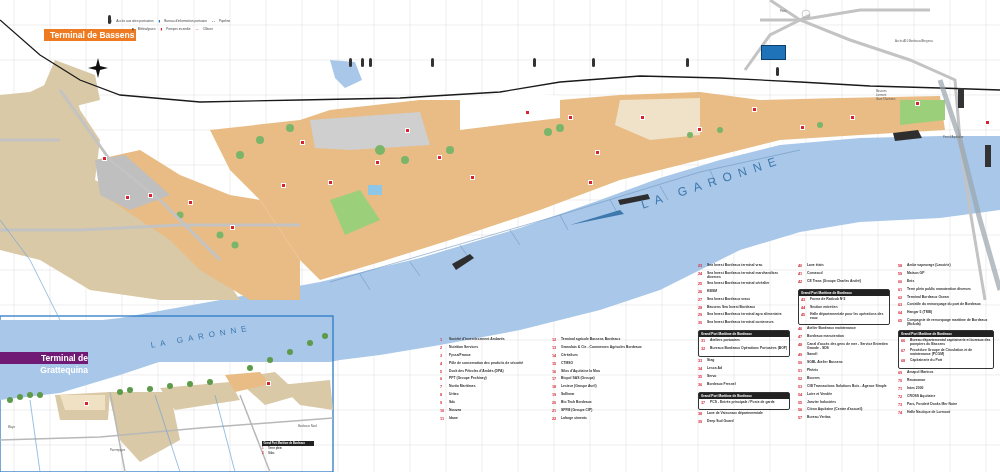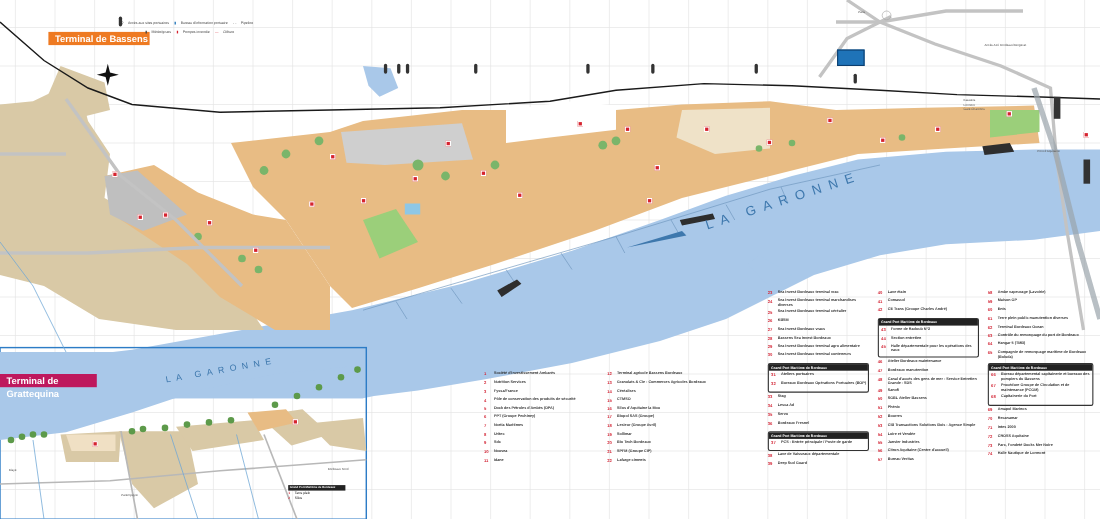--- a/index.html
+++ b/index.html
@@ -2,21 +2,21 @@
 <html><head>
 <meta charset="utf-8">
 <style>
   * { box-sizing: border-box; margin: 0; padding: 0; }
   html, body { width: 1000px; height: 472px; overflow: hidden; background: #ffffff; }
   body { font-family: "Liberation Sans", sans-serif; position: relative; }
   #stage { position: absolute; left: 0; top: 0; width: 1000px; height: 472px; }
   svg.map { position: absolute; left: 0; top: 0; }
   .title-banner { position: absolute; height: 12px; color: #fff; font-weight: bold; font-size: 8.5px; line-height: 12px; padding-left: 6px; }
   .bassens { left: 0; top: 29px; width: 92px; background: #ee7a22; margin-left: 44px; }
-  .grattequina { left: 0; top: 340px; width: 88px; background: #be185d; }
+  .grattequina { left: 0; top: 352px; width: 88px; background: #701a75; text-align: right; }
   .top-legend { position: absolute; font-size: 3.2px; color: #444; white-space: nowrap; }
   .top-legend span { display: inline-block; margin-right: 4px; }
   .legend-col { position: absolute; font-size: 3.4px; color: #333; }
   .legend-col .item { display: flex; align-items: flex-start; height: 7.9px; }
   .legend-col .num { color: #d42a3a; font-weight: bold; width: 9px; flex: 0 0 9px; font-size: 3.8px; }
   .legend-col .lbl { font-weight: bold; line-height: 3.8px; }
   .box { border: 0.7px solid #333; border-radius: 2px; margin: 1px 0 2px 0; padding-bottom: 1px; }
   .box .bhead { background: #222; color: #fff; font-size: 3.2px; font-weight: bold; padding: 1px 2px; height: 6px; margin-bottom: 2px; }
   .box .item { padding-left: 2px; }
   .map-label { position: absolute; font-size: 2.8px; color: #555; white-space: nowrap; }

